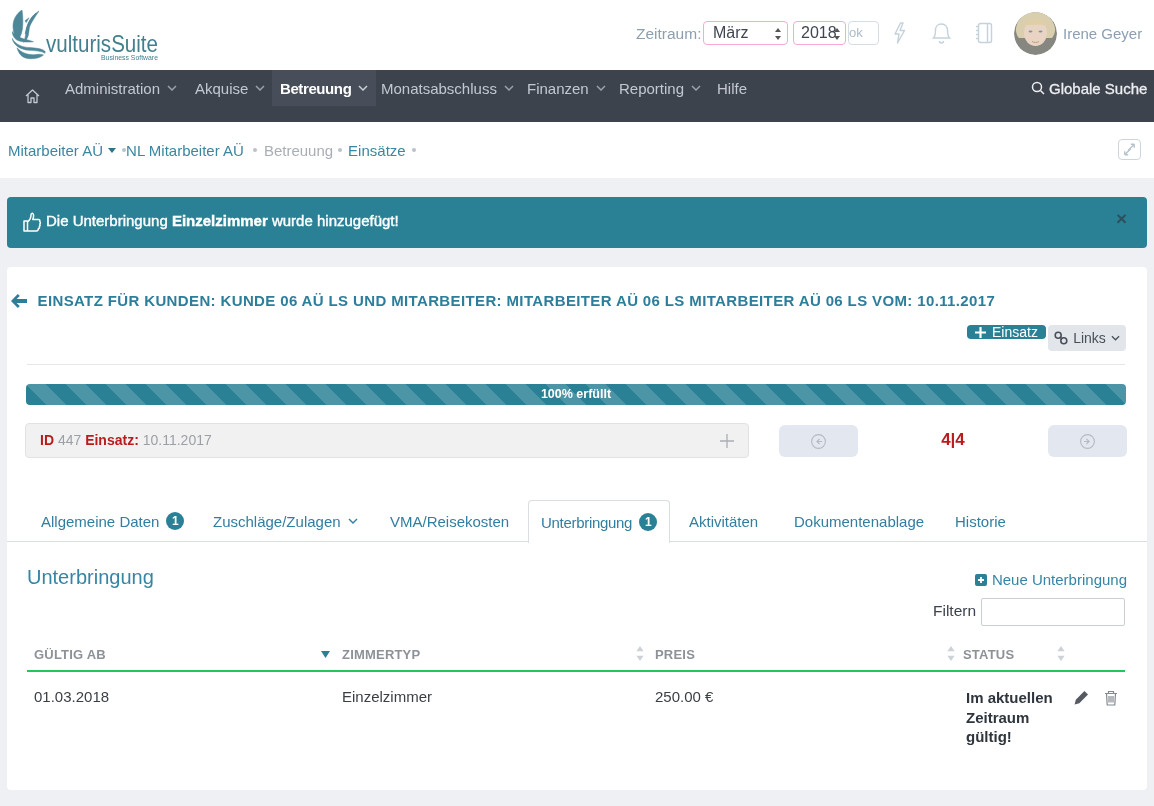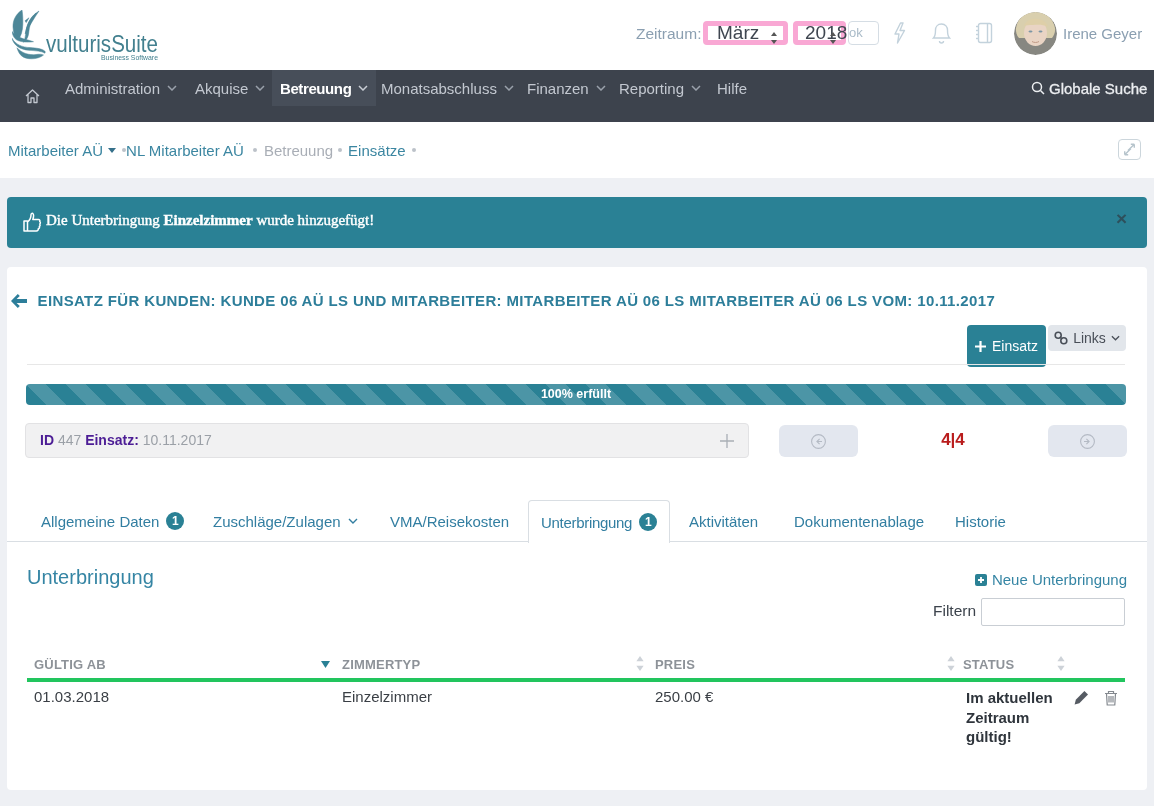--- a/index.html
+++ b/index.html
@@ -5,21 +5,21 @@
 <style>
   * { box-sizing: border-box; margin:0; padding:0; }
   html,body { width:1154px; height:806px; overflow:hidden; }
   body { font-family:"Liberation Sans", sans-serif; background:#eef0f4; position:relative; }
 
   
   .topbar { position:absolute; left:0; top:0; width:1154px; height:70px; background:#fff; }
   .logo { position:absolute; left:12px; top:10px; }
   .hdr-item { position:absolute; }
   .zeitraum-label { left:636px; top:25px; font-size:15.5px; color:#8b9fb1; }
-  .sel { position:absolute; top:21px; height:24px; background:#fff; border:5px solid #f9a8d4; border-radius:4px; font-size:19px; color:#3f4650; display:flex; align-items:center; padding-left:9px; }
+  .sel { position:absolute; top:21px; height:24px; background:#fff; border:1px solid #f9a8d4; border-radius:4px; font-size:16px; color:#3f4650; display:flex; align-items:center; padding-left:9px; }
   .sel svg { position:absolute; right:5px; top:5px; }
   .sel1 { left:703px; width:85px; }
   .sel2 { left:793px; width:53px; padding-left:7px; }
   .okbtn { position:absolute; left:848px; top:21px; width:31px; height:24px; border:1px solid #d5dde4; border-radius:4px; color:#aabbc8; font-size:13px; text-align:left; line-height:22px; }
   .hico { position:absolute; top:22px; }
   .avatar { position:absolute; left:1014px; top:12px; width:43px; height:43px; border-radius:50%; overflow:hidden; }
   .uname { position:absolute; left:1063px; top:25px; font-size:15px; color:#8b9fb1; }
 
   
   .nav { position:absolute; left:0; top:70px; width:1154px; height:52px; background:#3d434d; }
@@ -33,57 +33,57 @@
   .crumbs .lnk { color:#3b86a1; }
   .crumbs .muted { color:#a9aeb6; }
   .dot { width:4px; height:4px; border-radius:50%; background:#bcc2c9; display:inline-block; }
   .caret-dn { width:0; height:0; border-left:4px solid transparent; border-right:4px solid transparent; border-top:5px solid #35708a; display:inline-block; }
   .expandbtn { position:absolute; right:13px; top:17px; width:23px; height:21px; border:1px solid #ccd6dc; border-radius:4px; }
 
   
   .content { position:absolute; left:0; top:178px; width:1154px; height:628px; background:#eef0f4; }
 
   .alert { position:absolute; left:7px; top:19px; width:1140px; height:51px; background:#2a8195; border-radius:4px; color:#fff; }
-  .alert .txt { position:absolute; left:39px; top:15px; font-size:15px;font-family:Liberation Serif, serif; -webkit-text-stroke:0.4px #fff; }
+  .alert .txt { position:absolute; left:39px; top:15px; font-size:15px; -webkit-text-stroke:0.4px #fff; }
   .alert .close { position:absolute; right:20px; top:11px; font-size:19px; color:#2f4049; opacity:.75; font-weight:bold; }
 
   .card { position:absolute; left:7px; top:89px; width:1140px; height:523px; background:#fff; border-radius:4px; }
 
   .pghead { position:absolute; left:4px; top:25px; font-size:15px; font-weight:bold; color:#2d7e9a; letter-spacing:0.37px; white-space:nowrap; }
   .btn-teal { position:absolute; background:#2a8195; color:#fff; border-radius:4px; font-size:14px; display:flex; align-items:center; justify-content:center; }
-  .btn-einsatz { left:960px; top:58px; width:79px; height:42px; }
+  .btn-einsatz { left:960px; top:58px; width:79px; height:14px; }
   .btn-links { position:absolute; left:1041px; top:58px; width:78px; height:26px; background:#e2e6eb; border-radius:4px; color:#494f58; font-size:14px; display:flex; align-items:center; justify-content:center; }
   .hr { position:absolute; left:20px; top:97px; width:1098px; border-top:1px solid #e7e7e7; }
 
   .progress { position:absolute; left:19px; top:117px; width:1100px; height:21px; border-radius:4px; background-color:#2a8195;
     background-image:linear-gradient(45deg, rgba(255,255,255,.16) 25%, transparent 25%, transparent 50%, rgba(255,255,255,.16) 50%, rgba(255,255,255,.16) 75%, transparent 75%, transparent);
     background-size:40px 40px; color:#fff; font-size:12.5px; font-weight:bold; text-align:center; line-height:21px; }
 
   .idbox { position:absolute; left:18px; top:156px; width:724px; height:35px; background:#f1f1f2; border:1px solid #e2e2e4; border-radius:4px; color:#9ba0a7; font-size:14px; line-height:33px; padding-left:14px; }
-  .idbox b { color:#4c1d95; }
+  .idbox b { color:#b91c1c; }
   
   .pagbtn { position:absolute; width:79px; height:32px; background:#e3e7ef; border-radius:6px; display:flex; align-items:center; justify-content:center; }
   .pag-l { left:772px; top:158px; }
   .pag-r { left:1041px; top:158px; }
   .pagnum { position:absolute; left:846px; top:163px; width:200px; text-align:center; font-size:17px; font-weight:bold; color:#b91c1c; }
 
   
   .tabs { position:absolute; left:0; top:233px; width:1140px; height:42px; }
   .tabs .brd { position:absolute; left:0; right:0; bottom:0; border-bottom:1px solid #d9dee3; }
   .tab { position:absolute; top:0; height:42px; display:flex; align-items:center; padding:0 14px; font-size:15px; color:#327ea1; white-space:nowrap; }
   .tab.active { background:#fff; border:1px solid #d9dee3; border-bottom:none; border-radius:4px 4px 0 0; height:43px; color:#327ea1; z-index:2; padding:0 12px; letter-spacing:-0.3px; }
   .badge { display:inline-block; min-width:18px; height:18px; border-radius:50%; background:#2a8195; color:#fff; font-size:12px; font-weight:bold; text-align:center; line-height:18px; margin-left:7px; }
 
   .sectitle { position:absolute; left:20px; top:299px; font-size:20px; color:#3585a4; }
   .newlink { position:absolute; right:20px; top:304px; font-size:15px; color:#3585a4; display:flex; align-items:center; }
   .filterlbl { position:absolute; left:926px; top:335px; font-size:15.5px; color:#3c434c; }
   .filterinp { position:absolute; right:22px; top:331px; width:144px; height:28px; border:1px solid #c9ced4; border-radius:2px; background:#fff; }
 
   
-  .thead { position:absolute; left:20px; top:382px; width:1098px; height:33px; border-bottom:4px solid #22c55e; }
+  .thead { position:absolute; left:20px; top:372px; width:1098px; height:33px; border-bottom:2px solid #22c55e; }
   .th { position:absolute; top:8px; font-size:13px; font-weight:bold; color:#8d9298; letter-spacing:.2px; }
   .trow { position:absolute; left:20px; top:413px; width:1098px; }
   .td { position:absolute; top:8px; font-size:15px; color:#3a3f45; }
 </style>
 </head>
 <body>
 
 <div class="topbar">
   <div class="logo">
     <svg width="310" height="56" viewBox="0 0 310 56">

